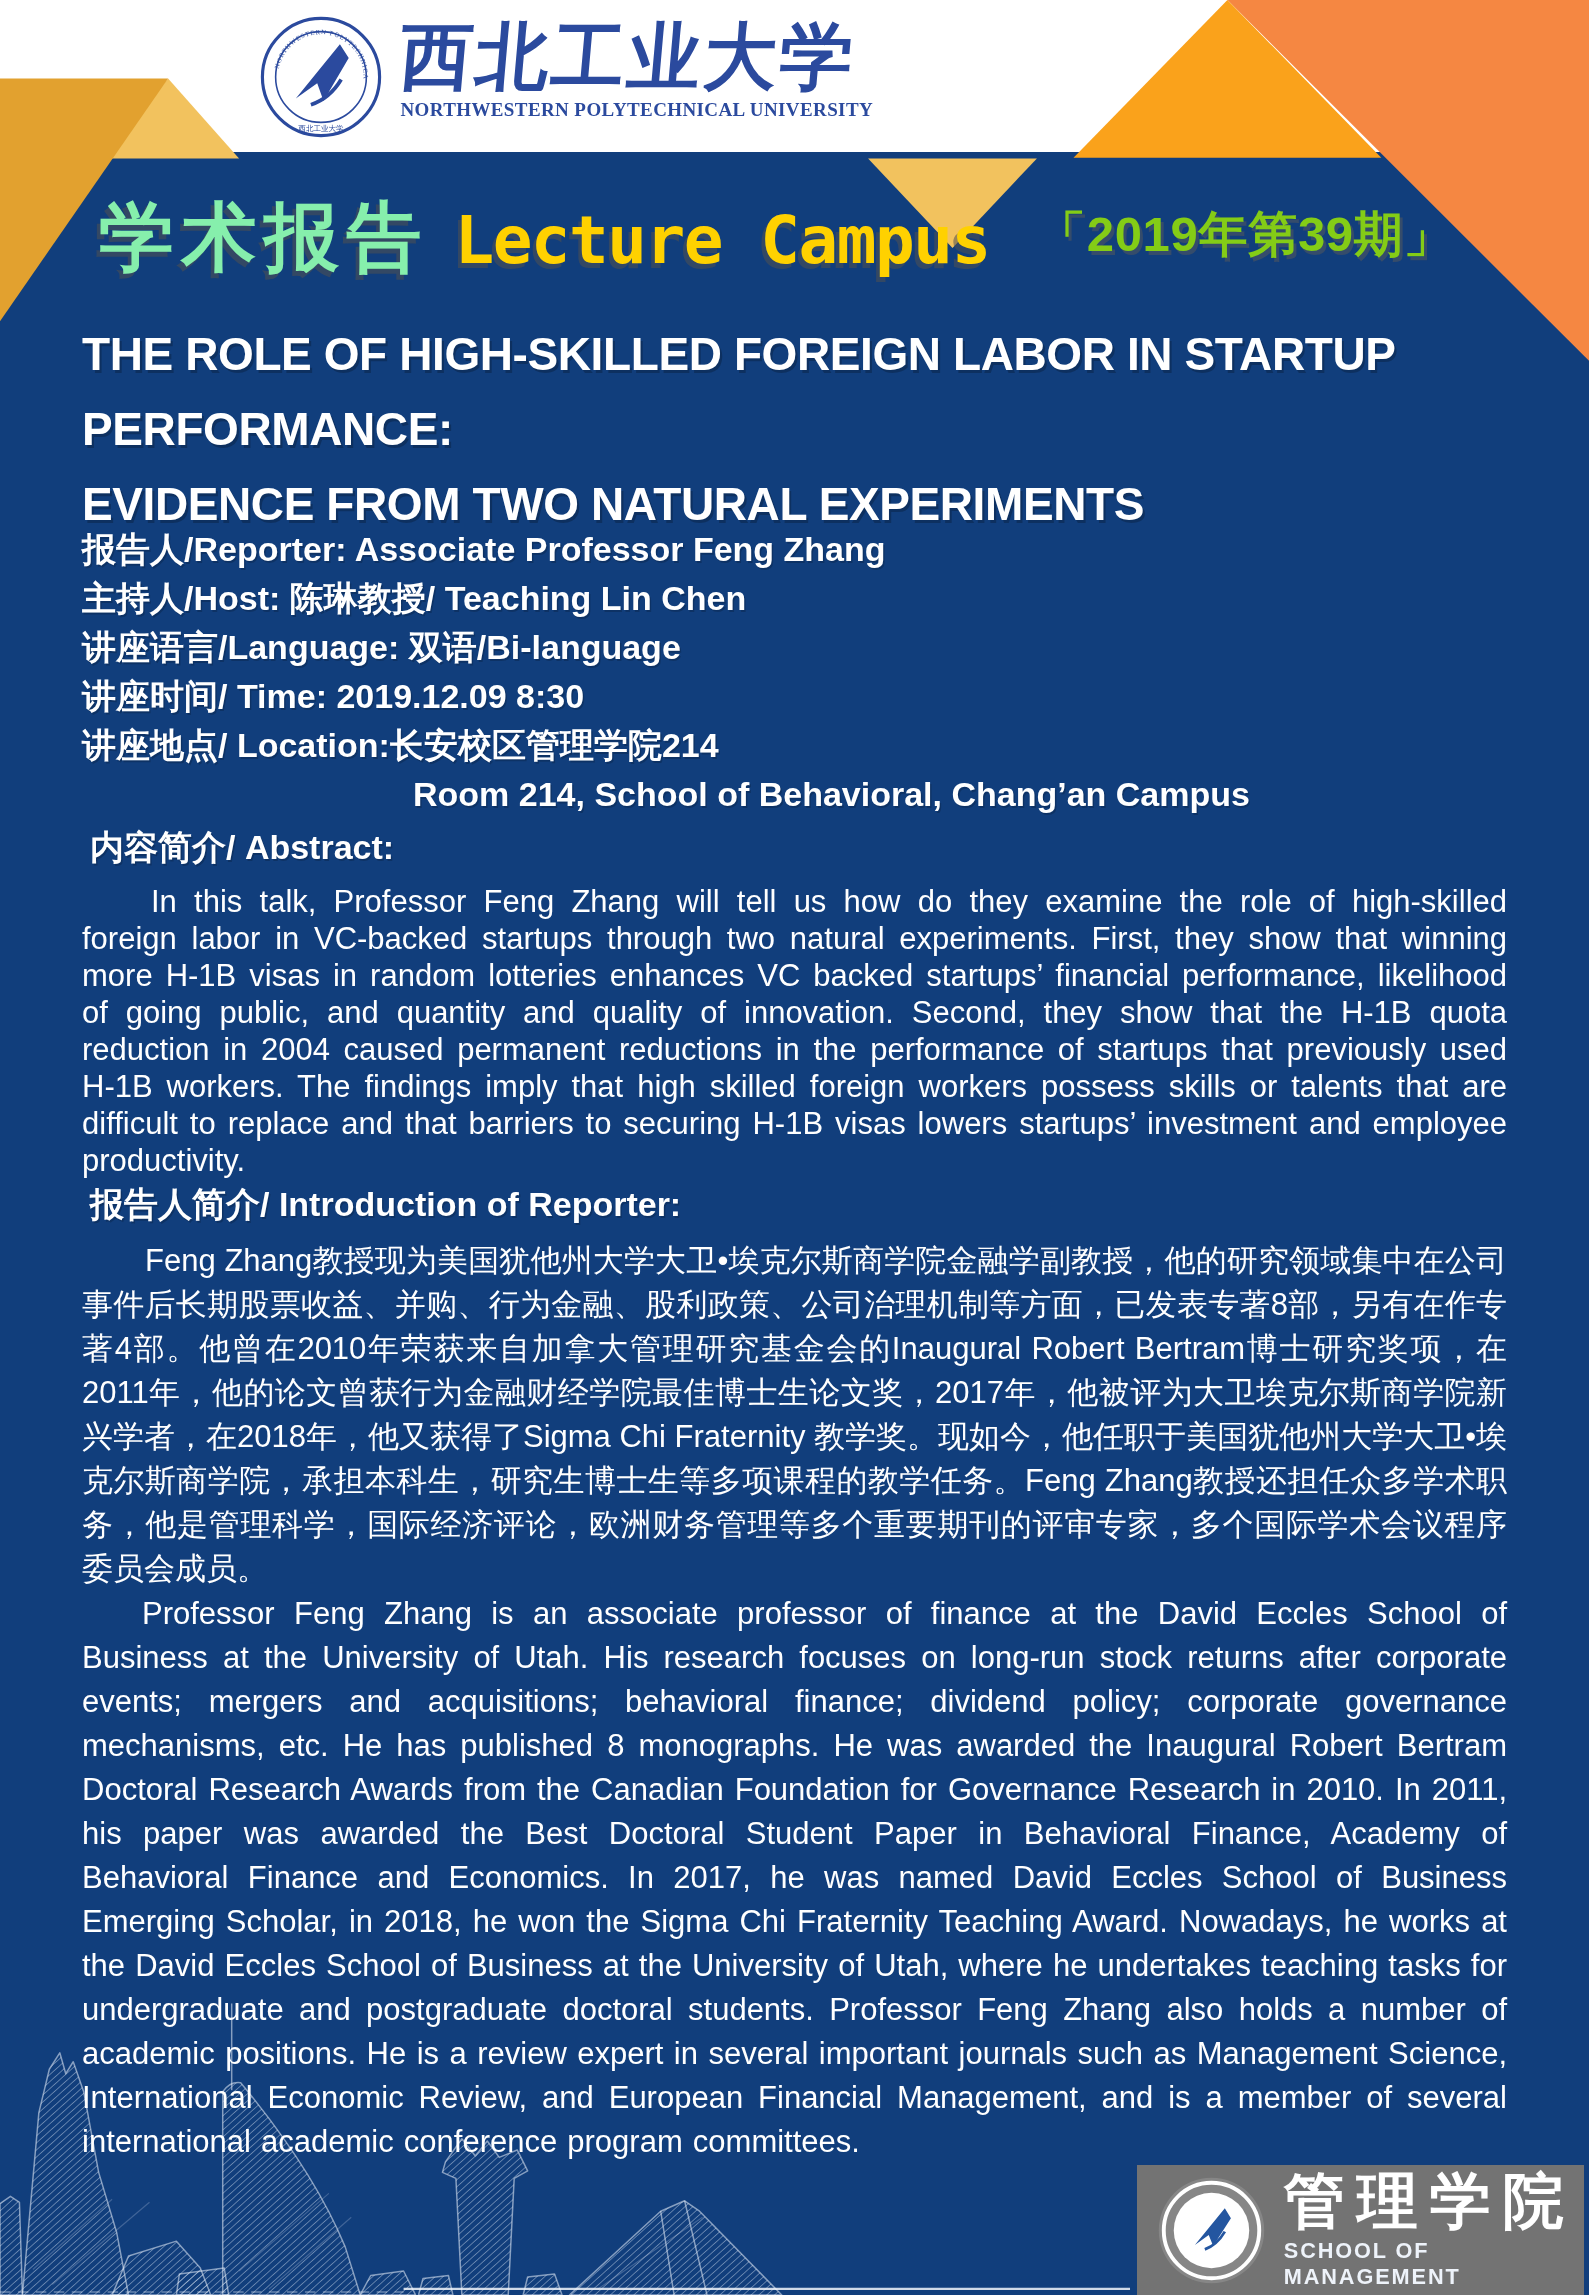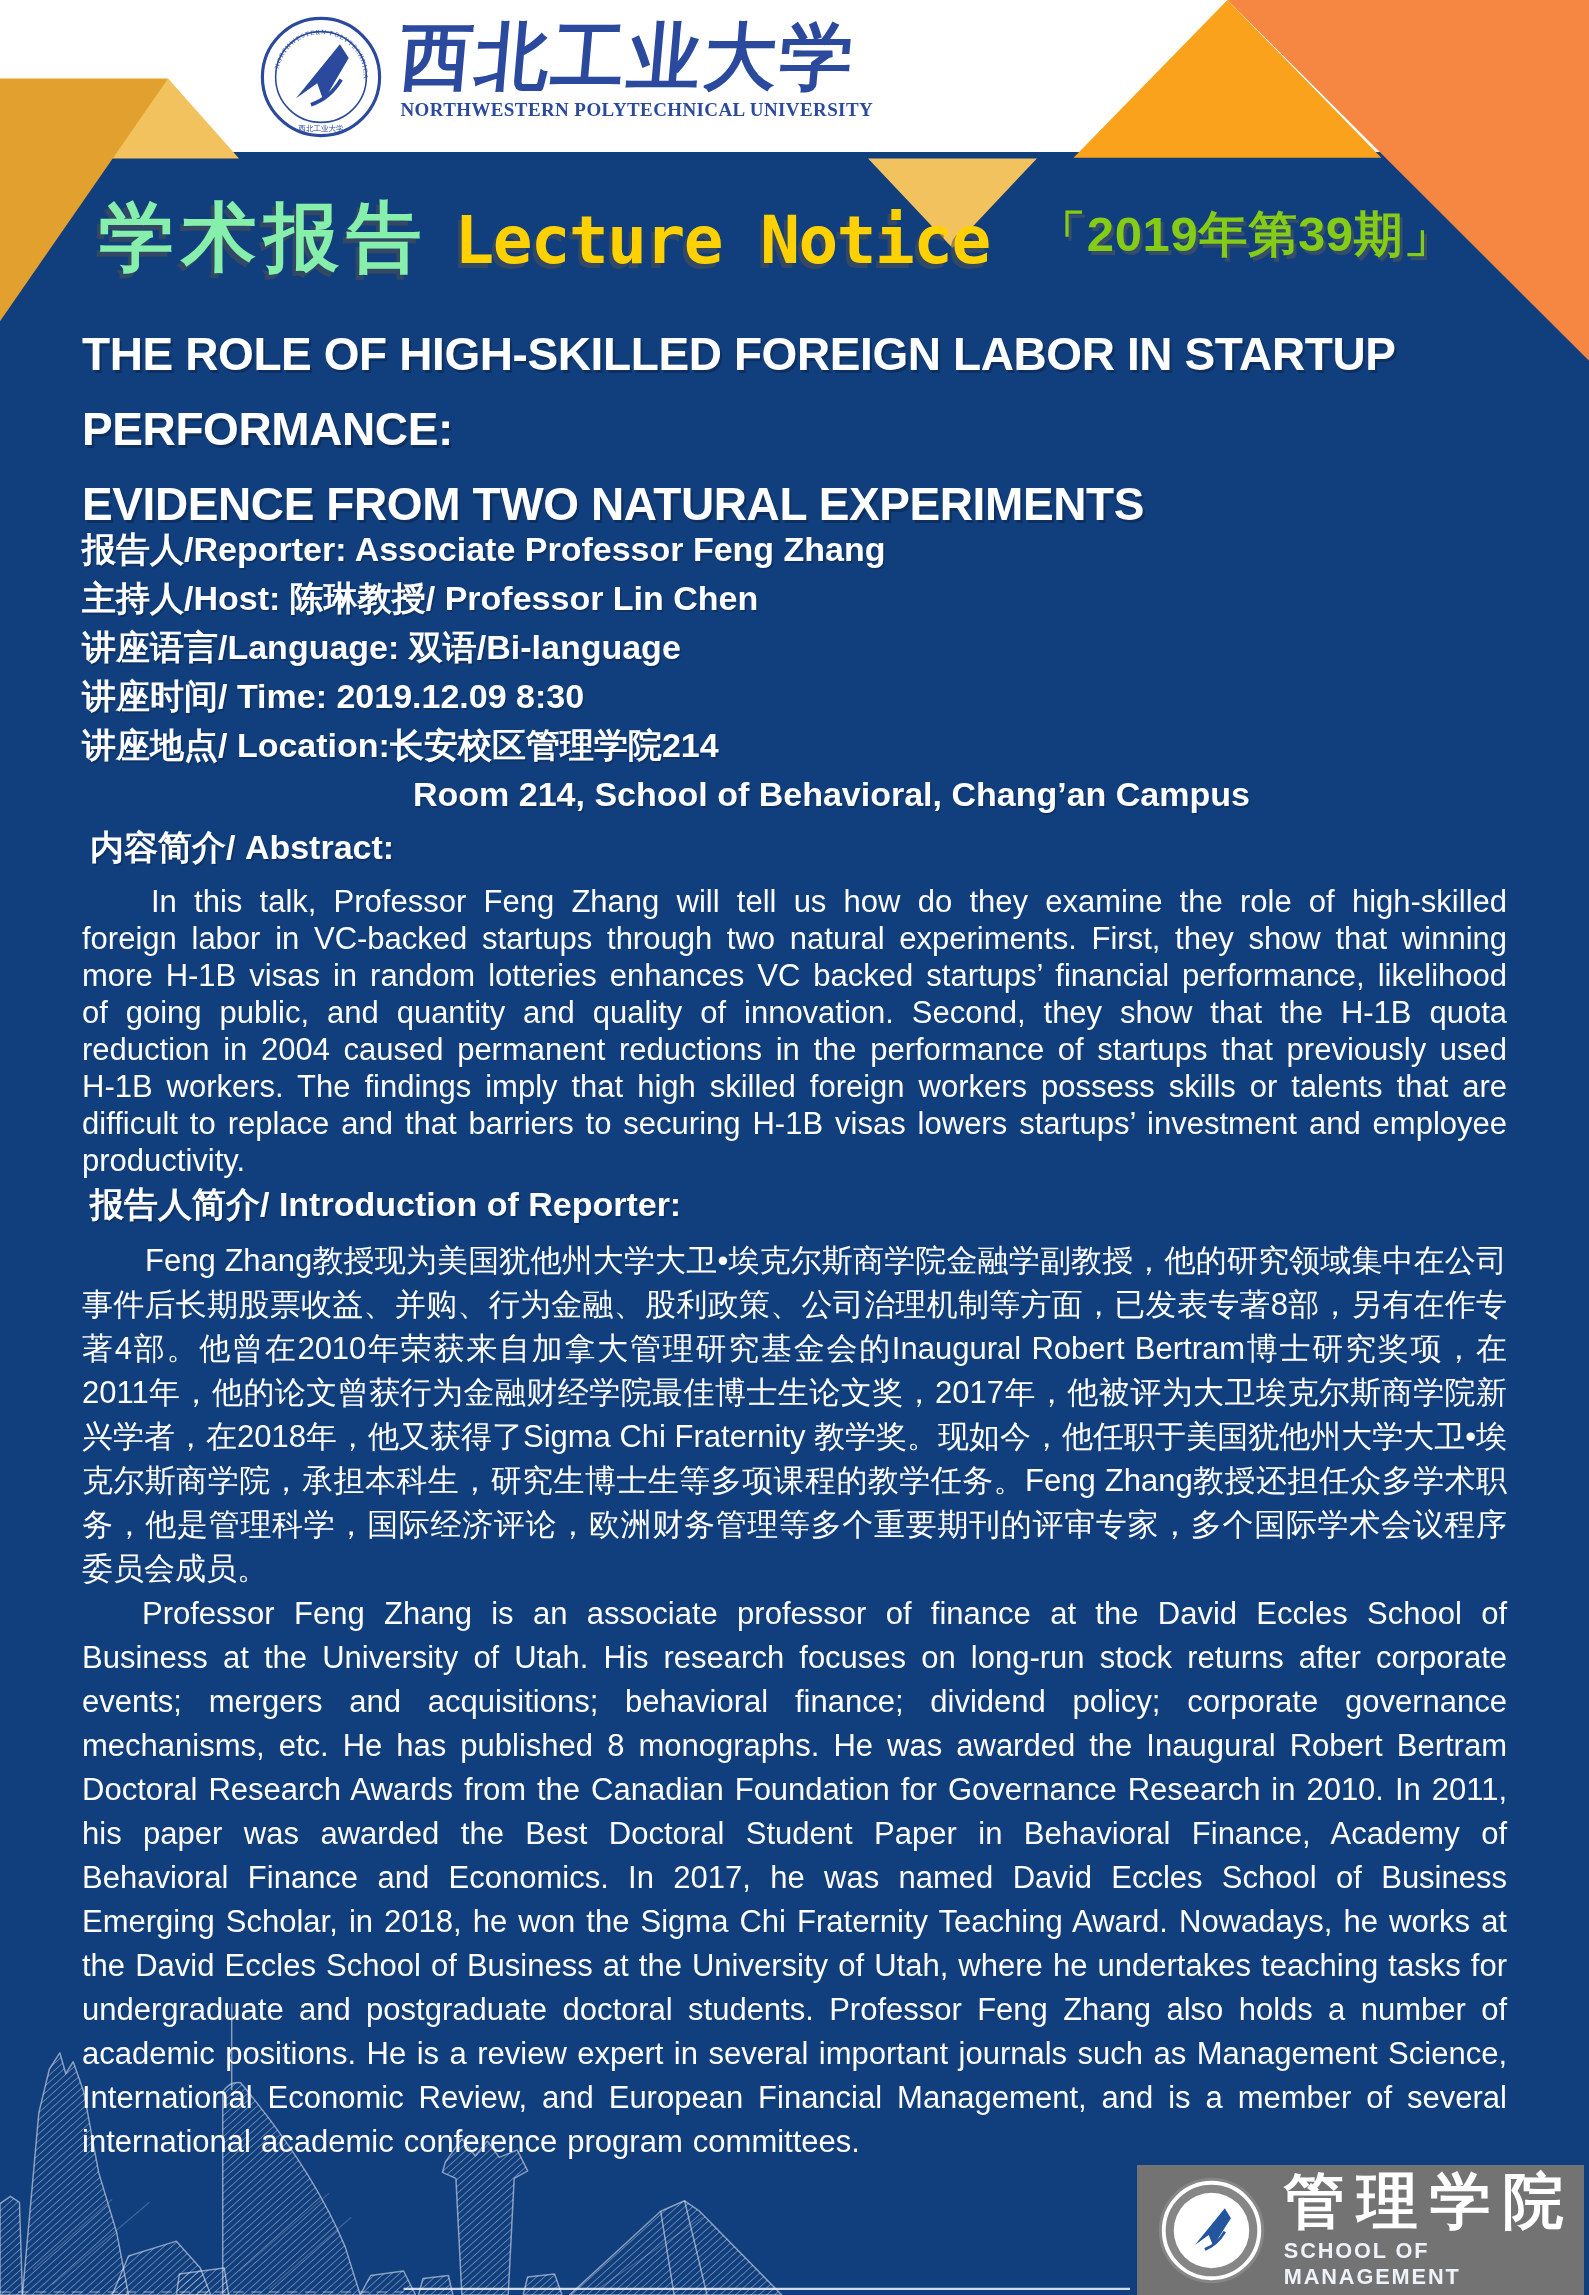--- a/index.html
+++ b/index.html
@@ -86,33 +86,33 @@
       </text>
       <text x="0" y="86" font-size="12" fill="#2b4a9e" text-anchor="middle" font-family="Liberation Serif,serif">西北工业大学</text>
     </svg>
     <div class="logo-text">
       <div class="uni-cn">西北工业大学</div>
       <div class="uni-en">NORTHWESTERN POLYTECHNICAL UNIVERSITY</div>
     </div>
   </div>
 
   <div class="banner-title">
-    <span class="cn">学术报告</span><span class="en">Lecture Notice</span>
+    <span class="cn">学术报告</span><span class="en">Lecture Campus</span>
   </div>
   <div class="issue-badge">「2019年第39期」</div>
 
   <div class="lecture-title">
     <div>THE ROLE OF HIGH-SKILLED FOREIGN LABOR IN STARTUP</div>
     <div>PERFORMANCE:</div>
     <div>EVIDENCE FROM TWO NATURAL EXPERIMENTS</div>
   </div>
 
   <div class="info-list">
     <div>报告人/Reporter: Associate Professor Feng Zhang</div>
-    <div>主持人/Host: 陈琳教授/ Professor Lin Chen</div>
+    <div>主持人/Host: 陈琳教授/ Teaching Lin Chen</div>
     <div>讲座语言/Language: 双语/Bi-language</div>
     <div>讲座时间/ Time: 2019.12.09 8:30</div>
     <div>讲座地点/ Location:长安校区管理学院214</div>
     <div class="indent">Room 214, School of Behavioral, Chang’an Campus</div>
   </div>
 
   <div class="section abstract-sec">
     <div class="section-heading">内容简介/ Abstract:</div>
     <p>In this talk, Professor Feng Zhang will tell us how do they examine the role of high-skilled foreign labor in VC-backed startups through two natural experiments. First, they show that winning more H-1B visas in random lotteries enhances VC backed startups’ financial performance, likelihood of going public, and quantity and quality of innovation. Second, they show that the H-1B quota reduction in 2004 caused permanent reductions in the performance of startups that previously used H-1B workers. The findings imply that high skilled foreign workers possess skills or talents that are difficult to replace and that barriers to securing H-1B visas lowers startups’ investment and employee productivity.</p>
   </div>

